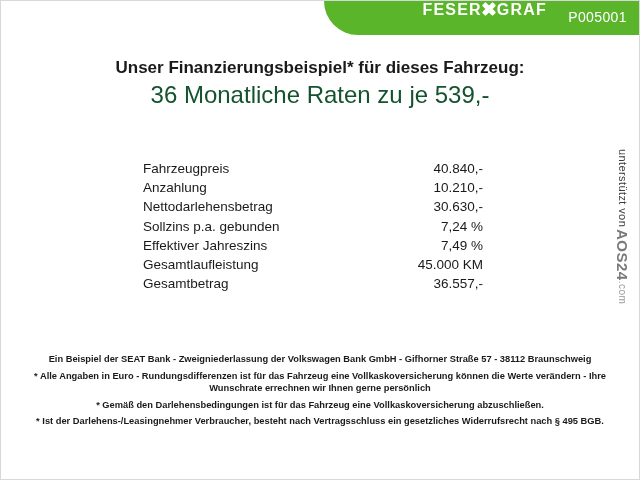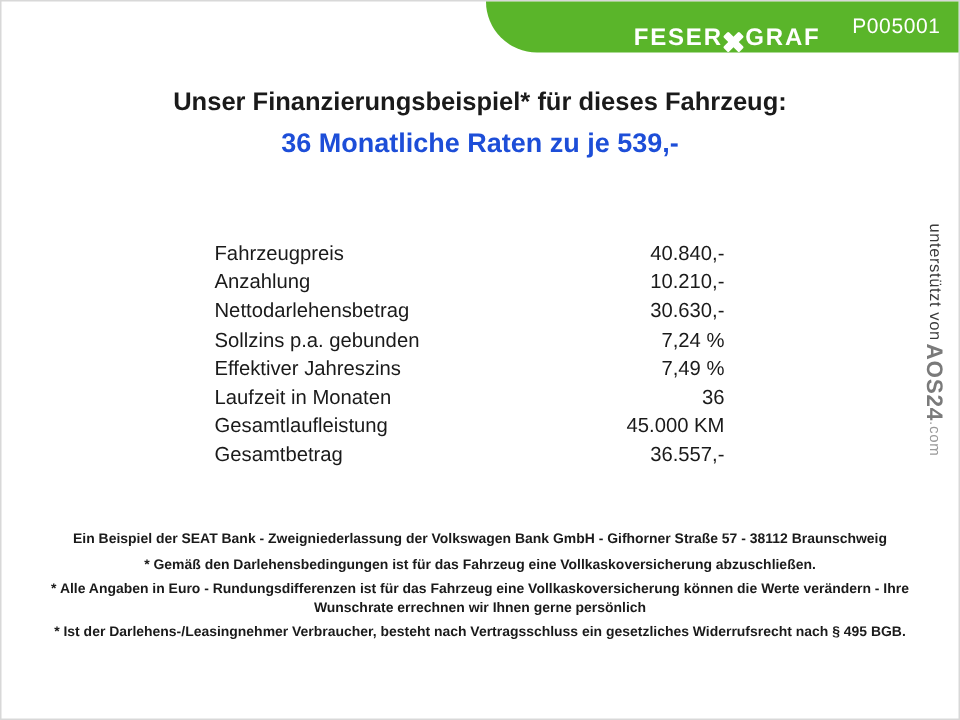--- a/index.html
+++ b/index.html
@@ -41,21 +41,21 @@
     background: #5ab52a;
     border-bottom-left-radius: 34px 34px;
     border-top-left-radius: 0;
   }
   .brand {
     position: absolute;
     top: 0;
     right: 92px;
     height: 34px;
     display: flex;
-    align-items: flex-end;
+    align-items: flex-start;
     gap: 0;
     color: #ffffff;
     font-size: 16px;
     font-weight: bold;
     letter-spacing: 1.2px;
   }
   .brand .mark {
     position: relative;
     width: 15px;
     height: 15px;
@@ -92,23 +92,23 @@
     width: 100%;
     text-align: center;
   }
   .title-main {
     font-size: 17px;
     font-weight: bold;
     color: #1a1a1a;
     line-height: 22px;
   }
   .title-sub {
-    font-size: 18px;
-    font-weight: bold;
-    color: #1d4ed8;
+    font-size: 24px;
+    font-weight: normal;
+    color: #14532d;
     line-height: 28px;
     margin-top: 2px;
   }
 
   
   .figures {
     position: absolute;
     top: 158px;
     left: 142px;
     width: 340px;
@@ -212,38 +212,34 @@
     </div>
     <div class="fig-row">
       <div class="fig-label">Sollzins p.a. gebunden</div>
       <div class="fig-value">7,24 %</div>
     </div>
     <div class="fig-row">
       <div class="fig-label">Effektiver Jahreszins</div>
       <div class="fig-value">7,49 %</div>
     </div>
     <div class="fig-row">
-      <div class="fig-label">Laufzeit in Monaten</div>
-      <div class="fig-value">36</div>
-    </div>
-    <div class="fig-row">
       <div class="fig-label">Gesamtlaufleistung</div>
       <div class="fig-value">45.000 KM</div>
     </div>
     <div class="fig-row">
       <div class="fig-label">Gesamtbetrag</div>
       <div class="fig-value">36.557,-</div>
     </div>
   </div>
 
   <div class="side-note">unterstützt von</div>
   <div class="side-brand">
     <span>AOS24</span><span class="dot-com">.com</span>
   </div>
 
   <div class="legal">
     <p>Ein Beispiel der SEAT Bank - Zweigniederlassung der Volkswagen Bank GmbH - Gifhorner Straße 57 - 38112 Braunschweig</p>
+    <p>* Alle Angaben in Euro - Rundungsdifferenzen ist für das Fahrzeug eine Vollkaskoversicherung können die Werte verändern - Ihre Wunschrate errechnen wir Ihnen gerne persönlich</p>
     <p>* Gemäß den Darlehensbedingungen ist für das Fahrzeug eine Vollkaskoversicherung abzuschließen.</p>
-    <p>* Alle Angaben in Euro - Rundungsdifferenzen ist für das Fahrzeug eine Vollkaskoversicherung können die Werte verändern - Ihre Wunschrate errechnen wir Ihnen gerne persönlich</p>
     <p>* Ist der Darlehens-/Leasingnehmer Verbraucher, besteht nach Vertragsschluss ein gesetzliches Widerrufsrecht nach § 495 BGB.</p>
   </div>
 
 </div>
 
 </body></html>

